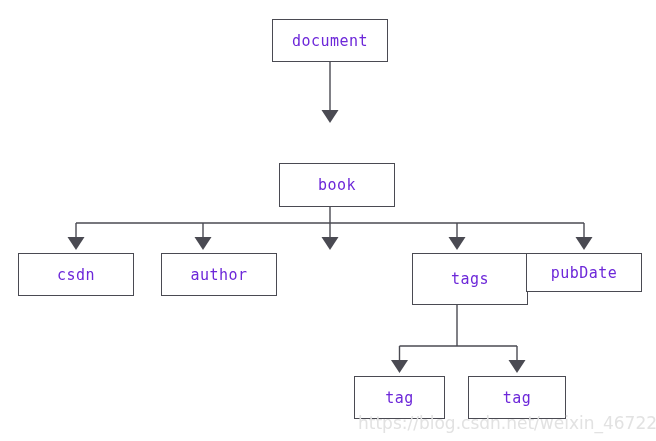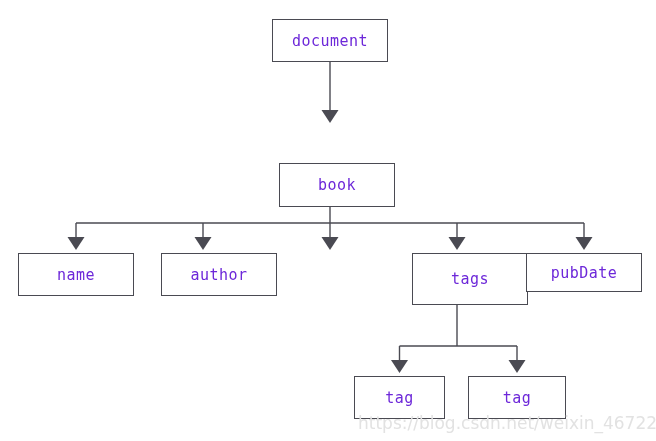--- a/index.html
+++ b/index.html
@@ -86,21 +86,21 @@
 
   <div class="node" style="left: 272px; top: 19px; width: 116px; height: 43px;">
     <span>document</span>
   </div>
 
   <div class="node" style="left: 279px; top: 126px; width: 116px; height: 44px; margin-top: 37px;">
     <span>book</span>
   </div>
 
   <div class="node" style="left: 18px; top: 253px; width: 116px; height: 43px;">
-    <span>name</span>
+    <span>csdn</span>
   </div>
 
   <div class="node" style="left: 145px; top: 253px; width: 116px; height: 43px; margin-left: 16px;">
     <span>author</span>
   </div>
 
 
   <div class="node" style="left: 412px; top: 253px; width: 116px; height: 52px;">
     <span>tags</span>
   </div>

